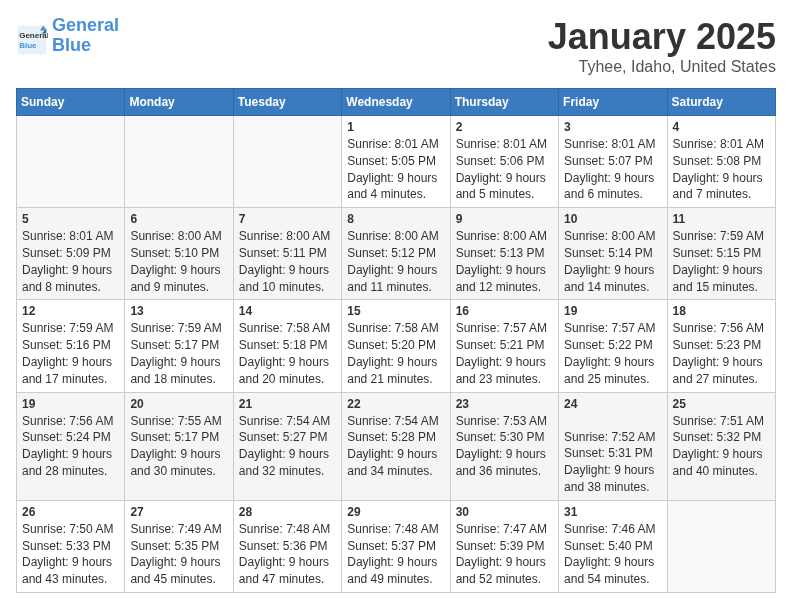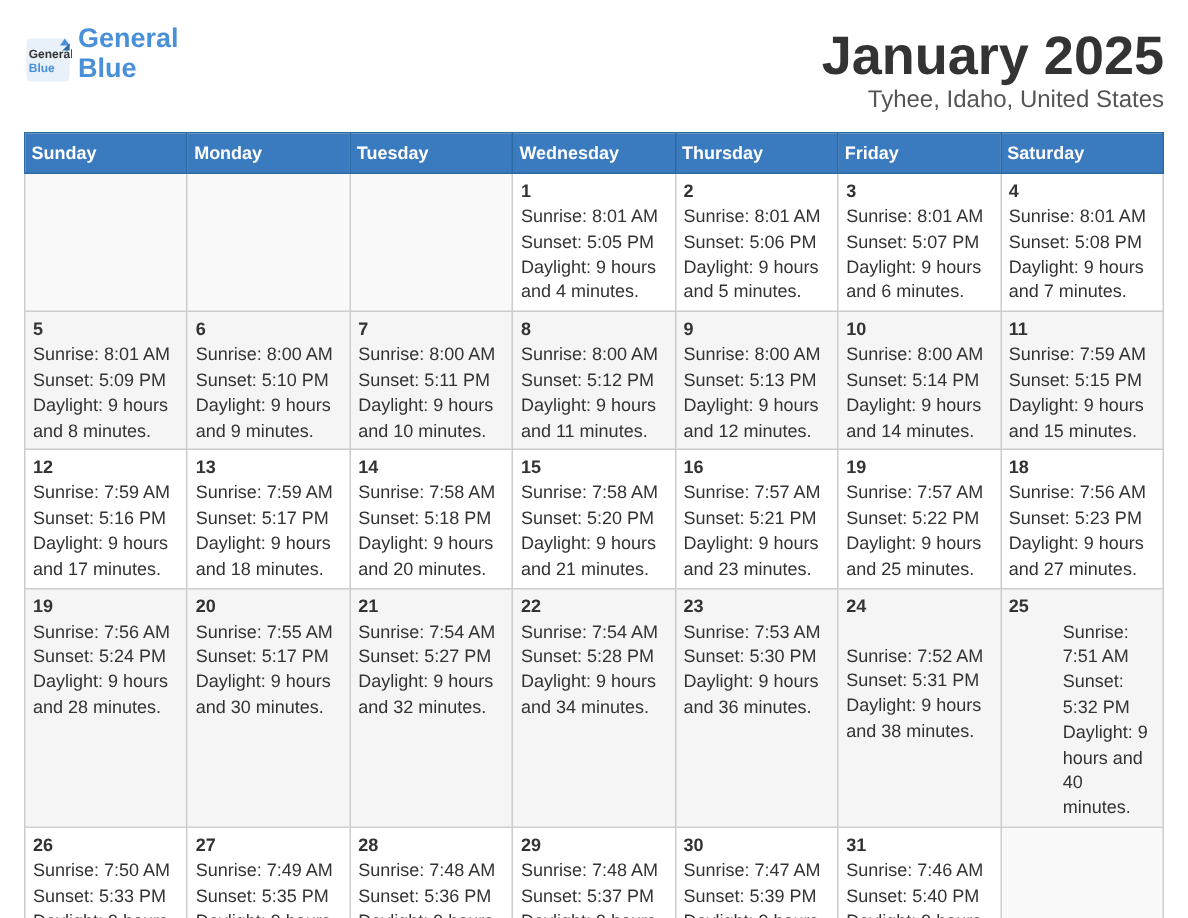--- a/index.html
+++ b/index.html
@@ -274,21 +274,21 @@
 Daylight: 9 hours and 36 minutes.</div>
         </td>
         <td>
           <div class="day-num">24</div>
           <div class="day-info" style="white-space: pre-line; margin-top: 18px;">Sunrise: 7:52 AM
 Sunset: 5:31 PM
 Daylight: 9 hours and 38 minutes.</div>
         </td>
         <td>
           <div class="day-num">25</div>
-          <div class="day-info" style="white-space: pre-line; margin-left: 36px;">Sunrise: 7:51 AM
+          <div class="day-info" style="white-space: pre-line;">Sunrise: 7:51 AM
 Sunset: 5:32 PM
 Daylight: 9 hours and 40 minutes.</div>
         </td>
       </tr>
       <tr>
         <td>
           <div class="day-num">26</div>
           <div class="day-info" style="white-space: pre-line;">Sunrise: 7:50 AM
 Sunset: 5:33 PM
 Daylight: 9 hours and 43 minutes.</div>

